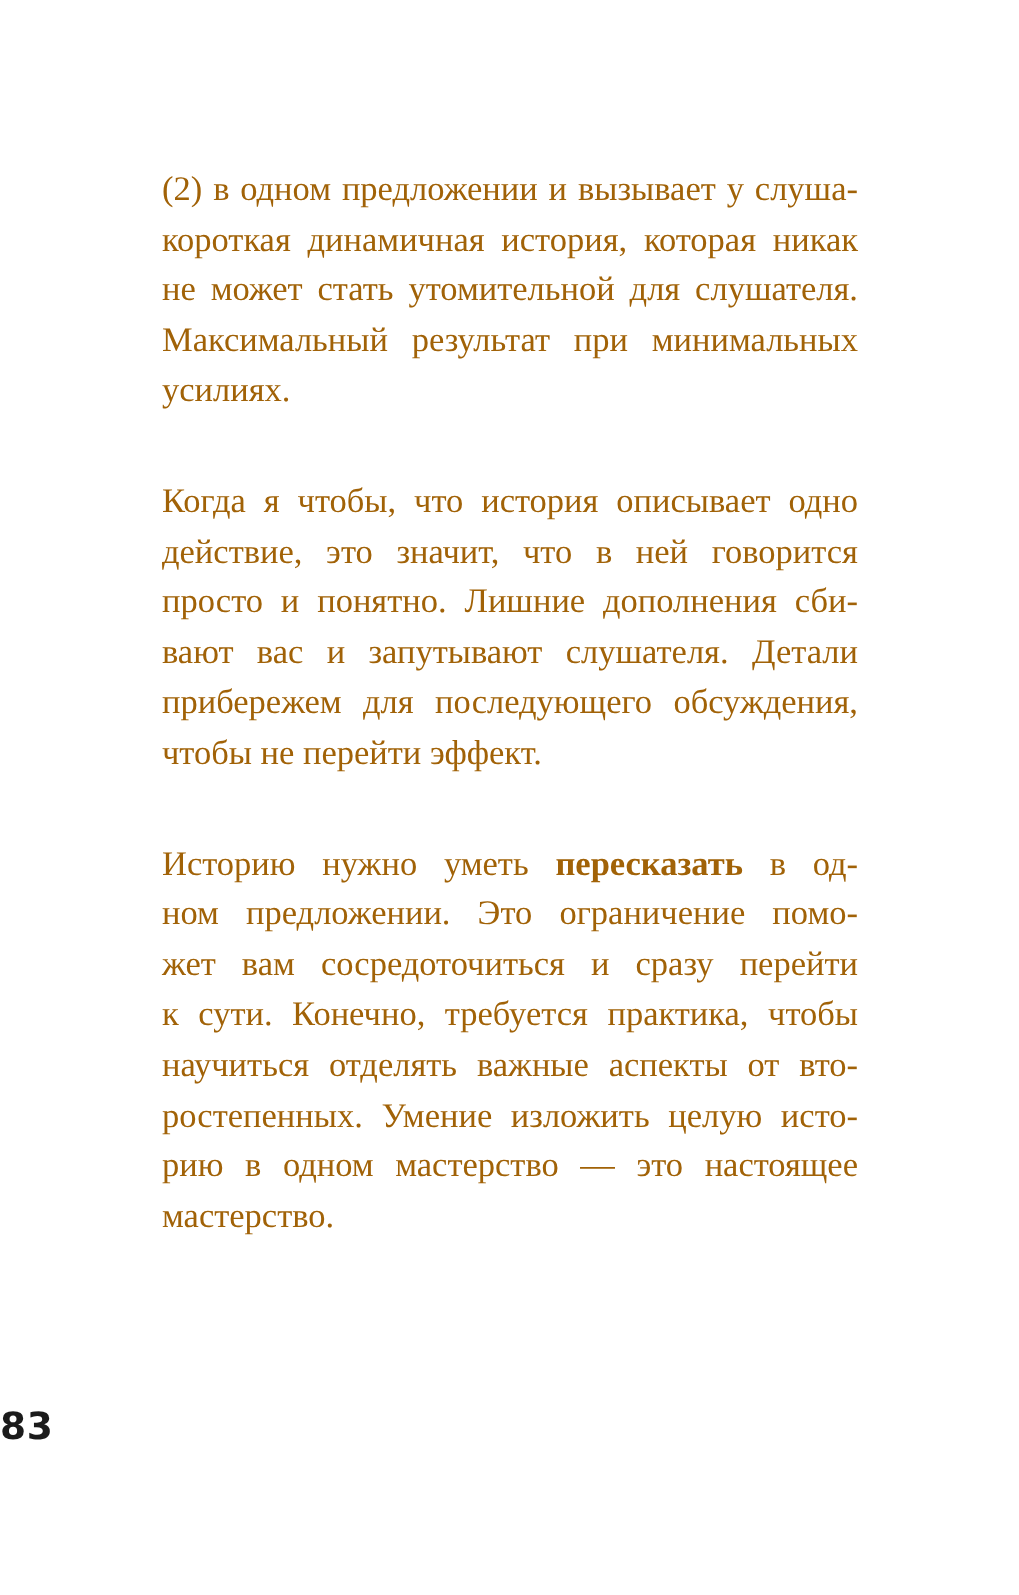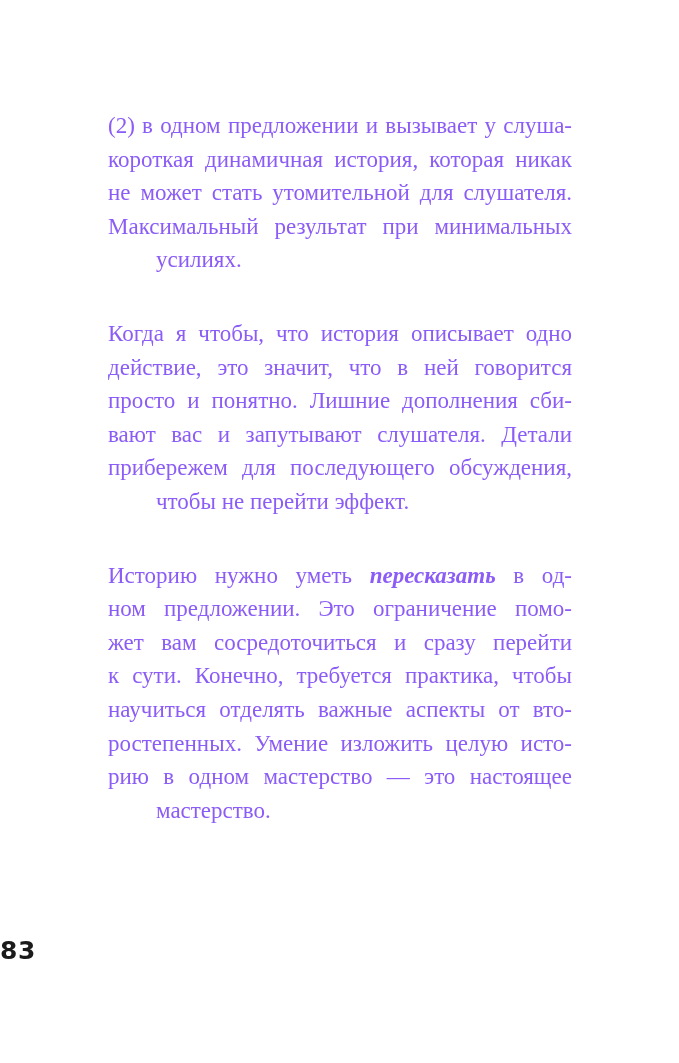--- a/index.html
+++ b/index.html
@@ -15,38 +15,36 @@
     overflow: hidden;
   }
   .text-block {
     position: absolute;
     left: 108px;
     top: 109px;
     width: 464px;
     font-family: "Liberation Serif", "DejaVu Serif", serif;
     font-size: 23px;
     line-height: 33.6px;
-    color: #8b5cf6;
+    color: #a16207;
   }
   .paragraph + .paragraph {
     margin-top: 40px;
   }
   .text-line {
     text-align: justify;
     text-align-last: justify;
     white-space: normal;
   }
   .text-line.last {
     text-align: center;
     text-align-last: left;
-    margin-left: 48px;
   }
   .emph {
     font-weight: bold;
-    font-style: italic;
   }
   .page-number {
     position: absolute;
     left: 0;
     right: 0;
     top: 936px;
     font-family: "DejaVu Sans", "Liberation Sans", sans-serif;
     font-weight: bold;
     font-size: 25px;
     color: #1b1b1b;

